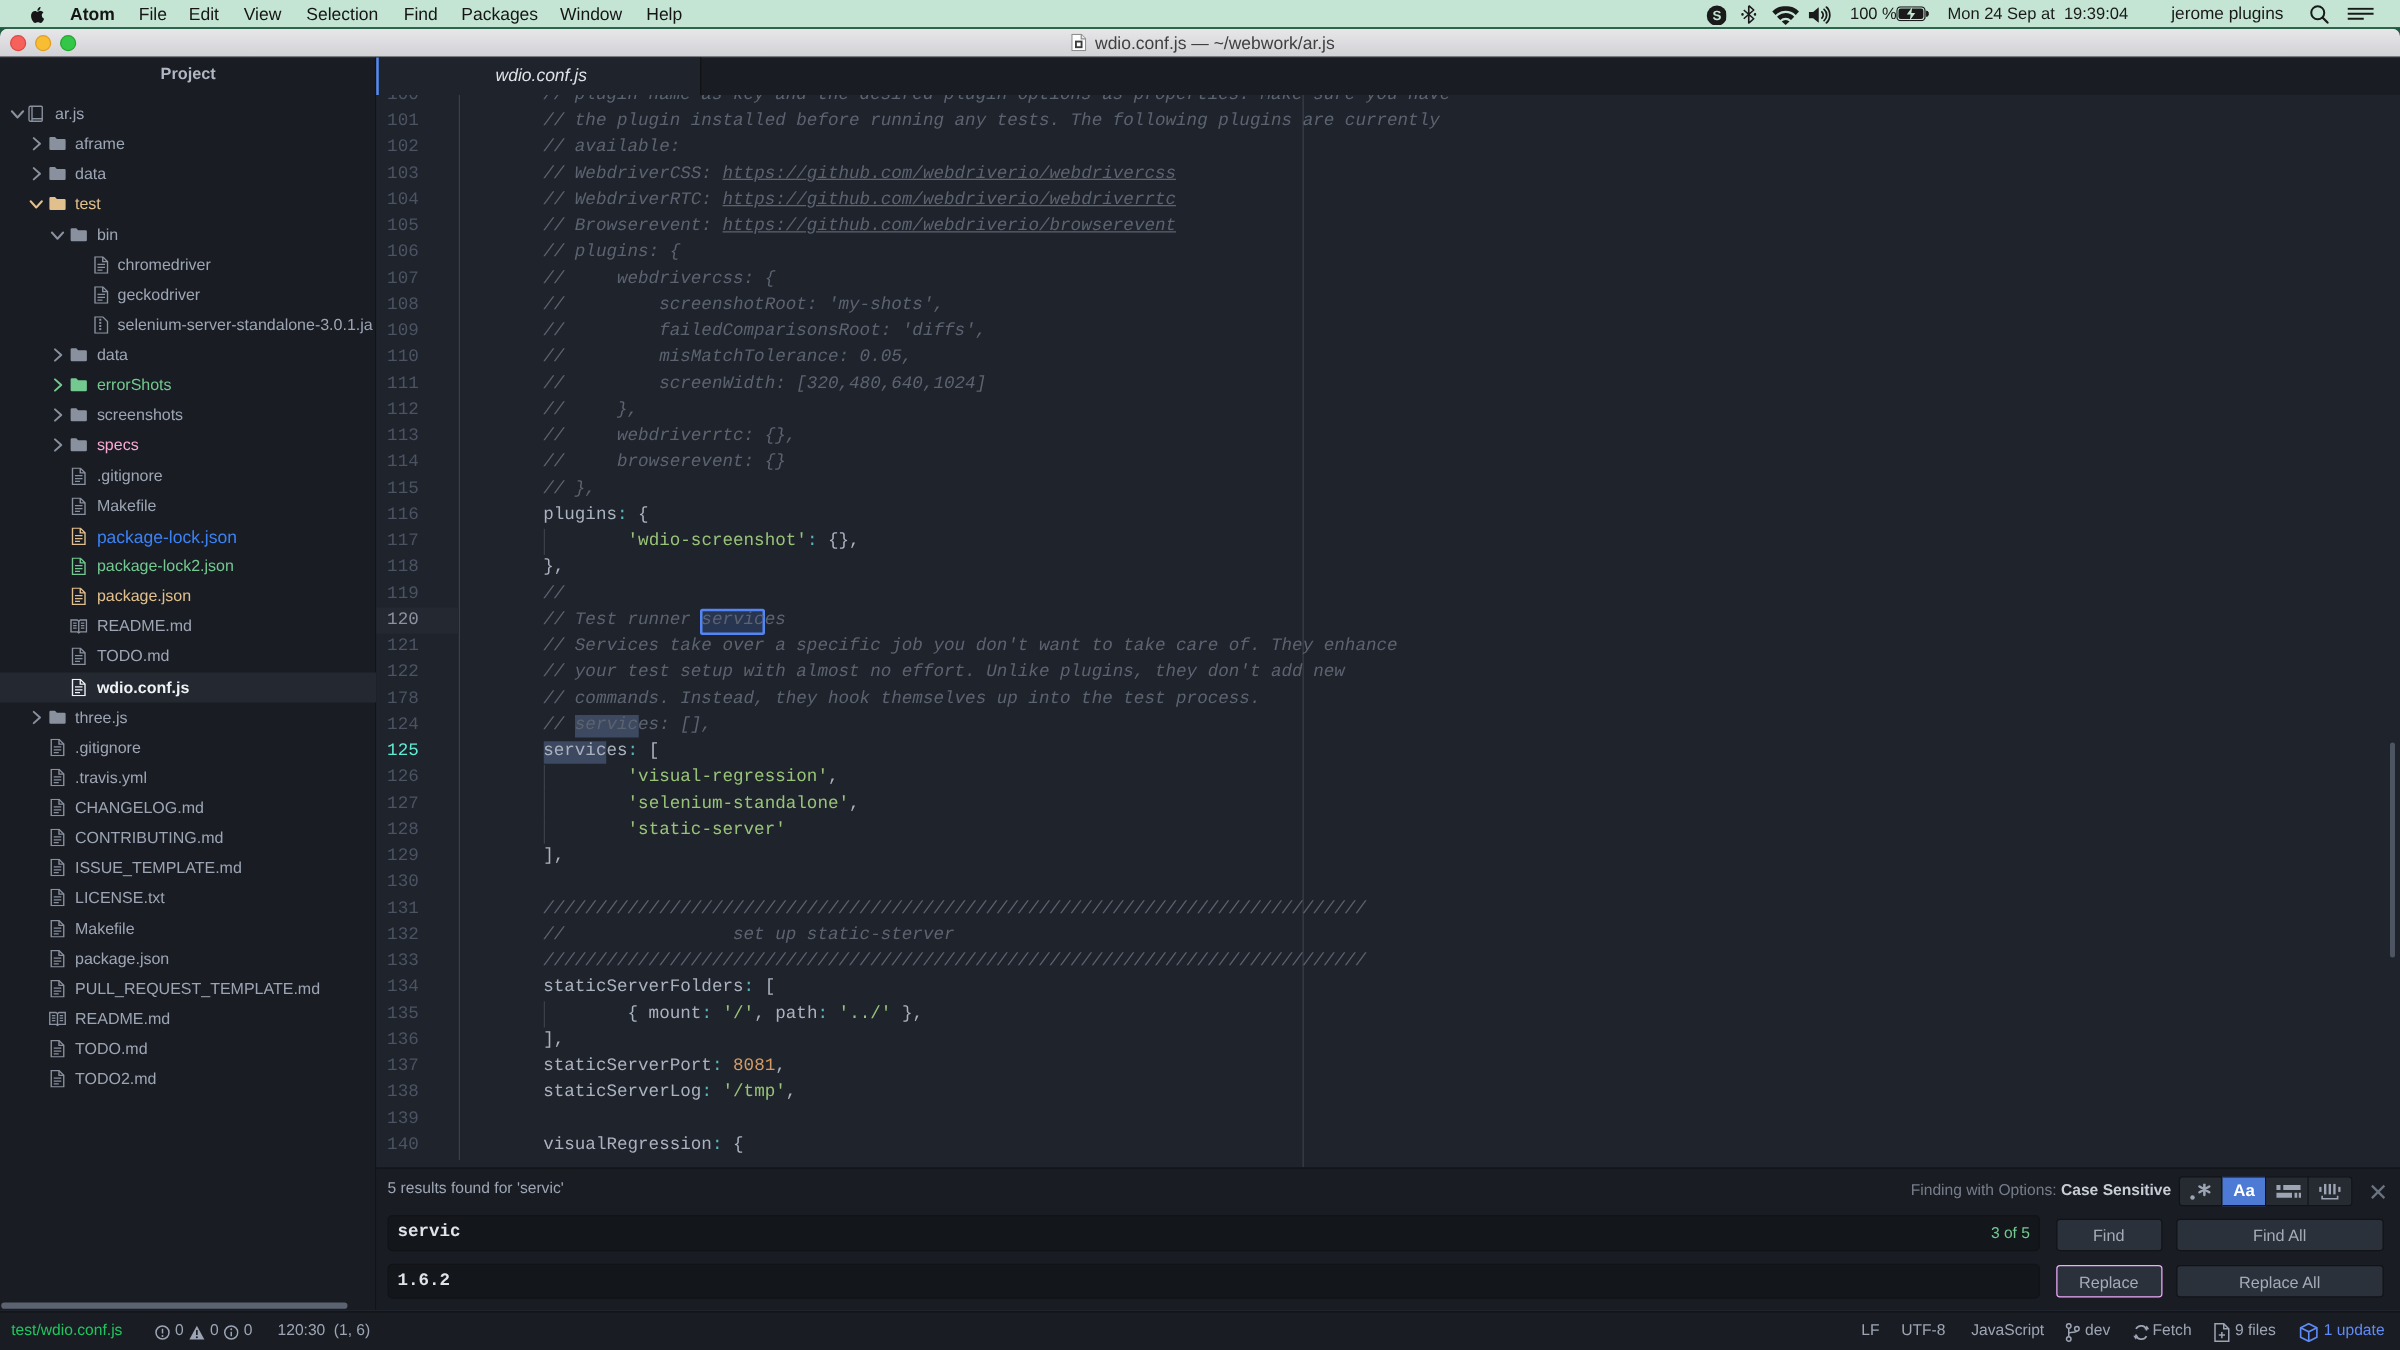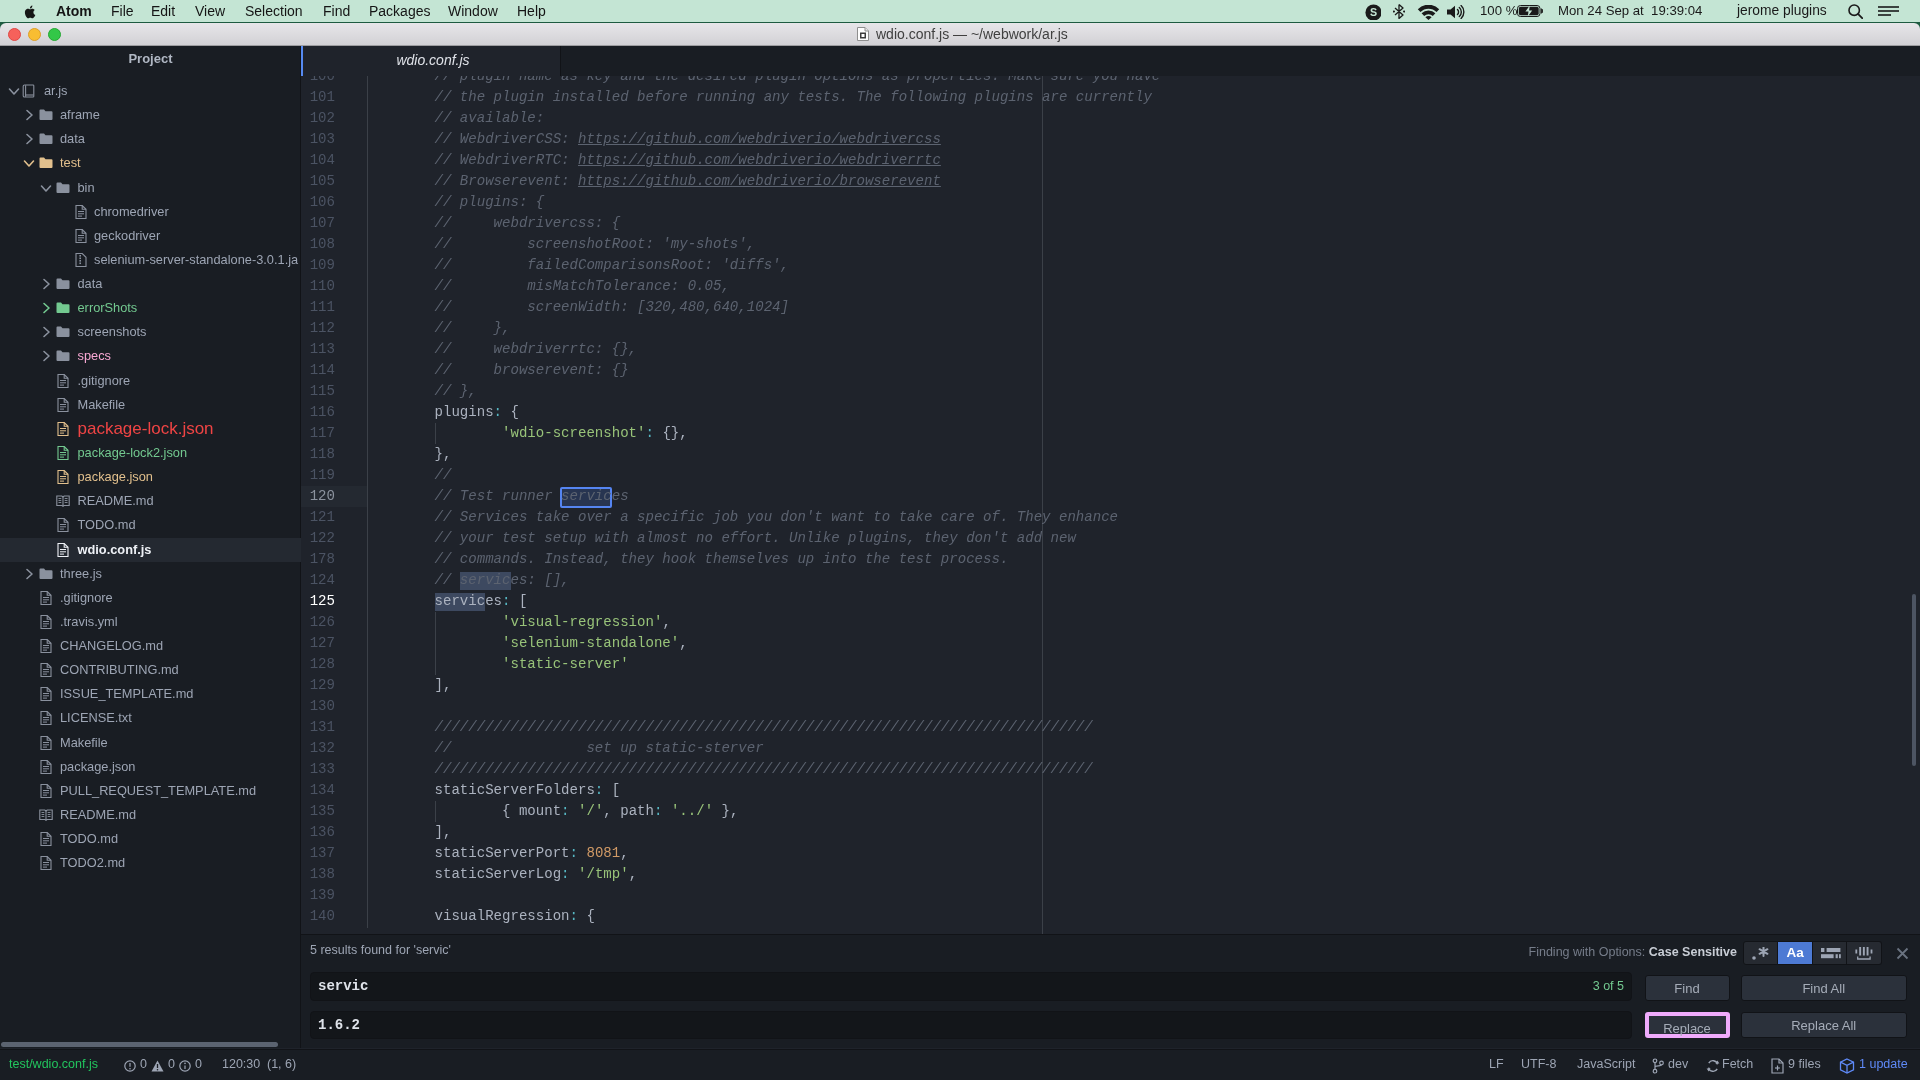--- a/index.html
+++ b/index.html
@@ -195,21 +195,21 @@
     <line x1="4" y1="11.1" x2="8" y2="11.1" stroke="#8a919e" stroke-width="1"></line>
   </svg>
 <div class="a" style="left:77.5px;top:392.7px;height:24px;line-height:24px;font-size:12.8px;color:#9da5b4;white-space:nowrap">Makefile</div>
 <svg class="a" style="left:56px;top:421.8px" width="14" height="14" viewBox="0 0 14 14">
     <path d="M2 0.5 L8.2 0.5 L12 4.3 L12 13.5 L2 13.5 Z" fill="none" stroke="#e2c08d" stroke-width="1.1"></path>
     <path d="M8.2 0.5 L8.2 4.3 L12 4.3" fill="none" stroke="#e2c08d" stroke-width="1.1"></path>
     <line x1="4" y1="6.5" x2="10" y2="6.5" stroke="#e2c08d" stroke-width="1"></line>
     <line x1="4" y1="8.8" x2="10" y2="8.8" stroke="#e2c08d" stroke-width="1"></line>
     <line x1="4" y1="11.1" x2="8" y2="11.1" stroke="#e2c08d" stroke-width="1"></line>
   </svg>
-<div class="a" style="left:77.5px;top:416.8px;height:24px;line-height:24px;font-size:17px;color:#ef4444;white-space:nowrap">package-lock.json</div>
+<div class="a" style="left:77.5px;top:416.8px;height:24px;line-height:24px;font-size:14px;color:#3b82f6;white-space:nowrap">package-lock.json</div>
 <svg class="a" style="left:56px;top:445.9px" width="14" height="14" viewBox="0 0 14 14">
     <path d="M2 0.5 L8.2 0.5 L12 4.3 L12 13.5 L2 13.5 Z" fill="none" stroke="#73c990" stroke-width="1.1"></path>
     <path d="M8.2 0.5 L8.2 4.3 L12 4.3" fill="none" stroke="#73c990" stroke-width="1.1"></path>
     <line x1="4" y1="6.5" x2="10" y2="6.5" stroke="#73c990" stroke-width="1"></line>
     <line x1="4" y1="8.8" x2="10" y2="8.8" stroke="#73c990" stroke-width="1"></line>
     <line x1="4" y1="11.1" x2="8" y2="11.1" stroke="#73c990" stroke-width="1"></line>
   </svg>
 <div class="a" style="left:77.5px;top:440.9px;height:24px;line-height:24px;font-size:12.8px;color:#73c990;white-space:nowrap">package-lock2.json</div>
 <svg class="a" style="left:56px;top:470.1px" width="14" height="14" viewBox="0 0 14 14">
     <path d="M2 0.5 L8.2 0.5 L12 4.3 L12 13.5 L2 13.5 Z" fill="none" stroke="#e2c08d" stroke-width="1.1"></path>
@@ -390,21 +390,21 @@
       <div style="height:21px;line-height:21px;color:#4b5363">115</div>
       <div style="height:21px;line-height:21px;color:#4b5363">116</div>
       <div style="height:21px;line-height:21px;color:#4b5363">117</div>
       <div style="height:21px;line-height:21px;color:#4b5363">118</div>
       <div style="height:21px;line-height:21px;color:#4b5363">119</div>
       <div style="height:21px;line-height:21px;color:#8b929e">120</div>
       <div style="height:21px;line-height:21px;color:#4b5363">121</div>
       <div style="height:21px;line-height:21px;color:#4b5363">122</div>
       <div style="height:21px;line-height:21px;color:#4b5363">178</div>
       <div style="height:21px;line-height:21px;color:#4b5363">124</div>
-      <div style="height:21px;line-height:21px;color:#ffffff">125</div>
+      <div style="height:21px;line-height:21px;color:#5eead4">125</div>
       <div style="height:21px;line-height:21px;color:#4b5363">126</div>
       <div style="height:21px;line-height:21px;color:#4b5363">127</div>
       <div style="height:21px;line-height:21px;color:#4b5363">128</div>
       <div style="height:21px;line-height:21px;color:#4b5363">129</div>
       <div style="height:21px;line-height:21px;color:#4b5363">130</div>
       <div style="height:21px;line-height:21px;color:#4b5363">131</div>
       <div style="height:21px;line-height:21px;color:#4b5363">132</div>
       <div style="height:21px;line-height:21px;color:#4b5363">133</div>
       <div style="height:21px;line-height:21px;color:#4b5363">134</div>
       <div style="height:21px;line-height:21px;color:#4b5363">135</div>
@@ -447,21 +447,21 @@
 <svg class="a" style="left:1896px;top:947px" width="13" height="13" viewBox="0 0 13 13">
     <path d="M1.5 1.5 L11.5 11.5 M11.5 1.5 L1.5 11.5" stroke="#6a7380" stroke-width="1.8"></path>
   </svg>
 <div class="a" style="left:310px;top:971.5px;width:1322px;height:29.5px;background:#13161a;border:1px solid #111317;border-radius:4px"></div>
 <div class="a mono" style="left:318px;top:971.5px;height:29.5px;line-height:29.5px;font-size:14px;font-weight:bold;color:#dfe3ea">servic</div>
 <div class="a" style="left:1500px;top:971.5px;width:124px;height:29.5px;line-height:29.5px;text-align:right;font-size:12.5px;color:#73c990">3 of 5</div>
 <div class="a" style="left:310px;top:1010.5px;width:1322px;height:28px;background:#13161a;border:1px solid #111317;border-radius:4px"></div>
 <div class="a mono" style="left:318px;top:1010.5px;height:28px;line-height:28px;font-size:14px;font-weight:bold;color:#dfe3ea">1.6.2</div>
 <div class="a" style="left:1644.5px;top:974.8px;width:85px;height:26.3px;background:#2b313b;border:1px solid #111317;border-radius:3px;line-height:25px;text-align:center;font-size:13px;color:#a5acb8">Find</div>
 <div class="a" style="left:1740.6px;top:974.8px;width:166.3px;height:26.3px;background:#2b313b;border:1px solid #111317;border-radius:3px;line-height:25px;text-align:center;font-size:13px;color:#a5acb8">Find All</div>
-<div class="a" style="left:1644.5px;top:1012px;width:85px;height:26.3px;background:#2b313b;border:4px solid #f0abfc;border-radius:3px;line-height:25px;text-align:center;font-size:13px;color:#a5acb8">Replace</div>
+<div class="a" style="left:1644.5px;top:1012px;width:85px;height:26.3px;background:#2b313b;border:1px solid #f0abfc;border-radius:3px;line-height:25px;text-align:center;font-size:13px;color:#a5acb8">Replace</div>
 <div class="a" style="left:1740.6px;top:1012px;width:166.3px;height:26.3px;background:#2b313b;border:1px solid #111317;border-radius:3px;line-height:25px;text-align:center;font-size:13px;color:#a5acb8">Replace All</div>
 <div class="a" style="left:0;top:1048.5px;width:1920px;height:31.5px;background:#191d23;border-top:1px solid #111317"></div>
 <div class="a" style="left:9px;top:1048.5px;height:31.5px;line-height:31.5px;font-size:12.5px;color:#22c55e;white-space:nowrap">test/wdio.conf.js</div>
 <svg class="a" style="left:124px;top:1060px" width="12" height="12" viewBox="0 0 12 12">
     <circle cx="6" cy="6" r="5.2" fill="none" stroke="#9da5b4" stroke-width="1.2"></circle>
     <line x1="6" y1="3" x2="6" y2="6.8" stroke="#9da5b4" stroke-width="1.2"></line>
     <circle cx="6" cy="8.8" r="0.8" fill="#9da5b4"></circle>
   </svg>
 <div class="a" style="left:140px;top:1048.5px;height:31.5px;line-height:31.5px;font-size:12.5px;color:#9da5b4;white-space:nowrap">0</div>
 <svg class="a" style="left:151px;top:1060px" width="13" height="12" viewBox="0 0 13 12">

